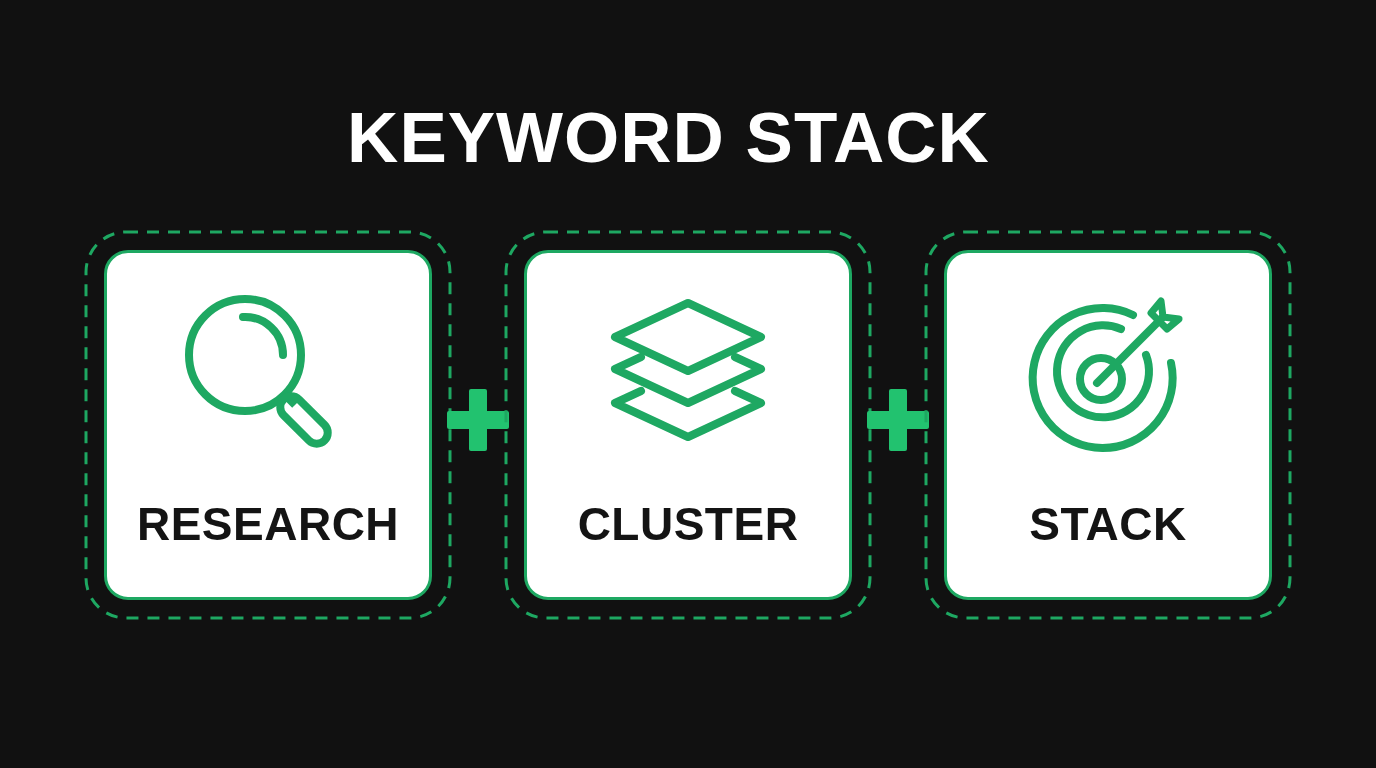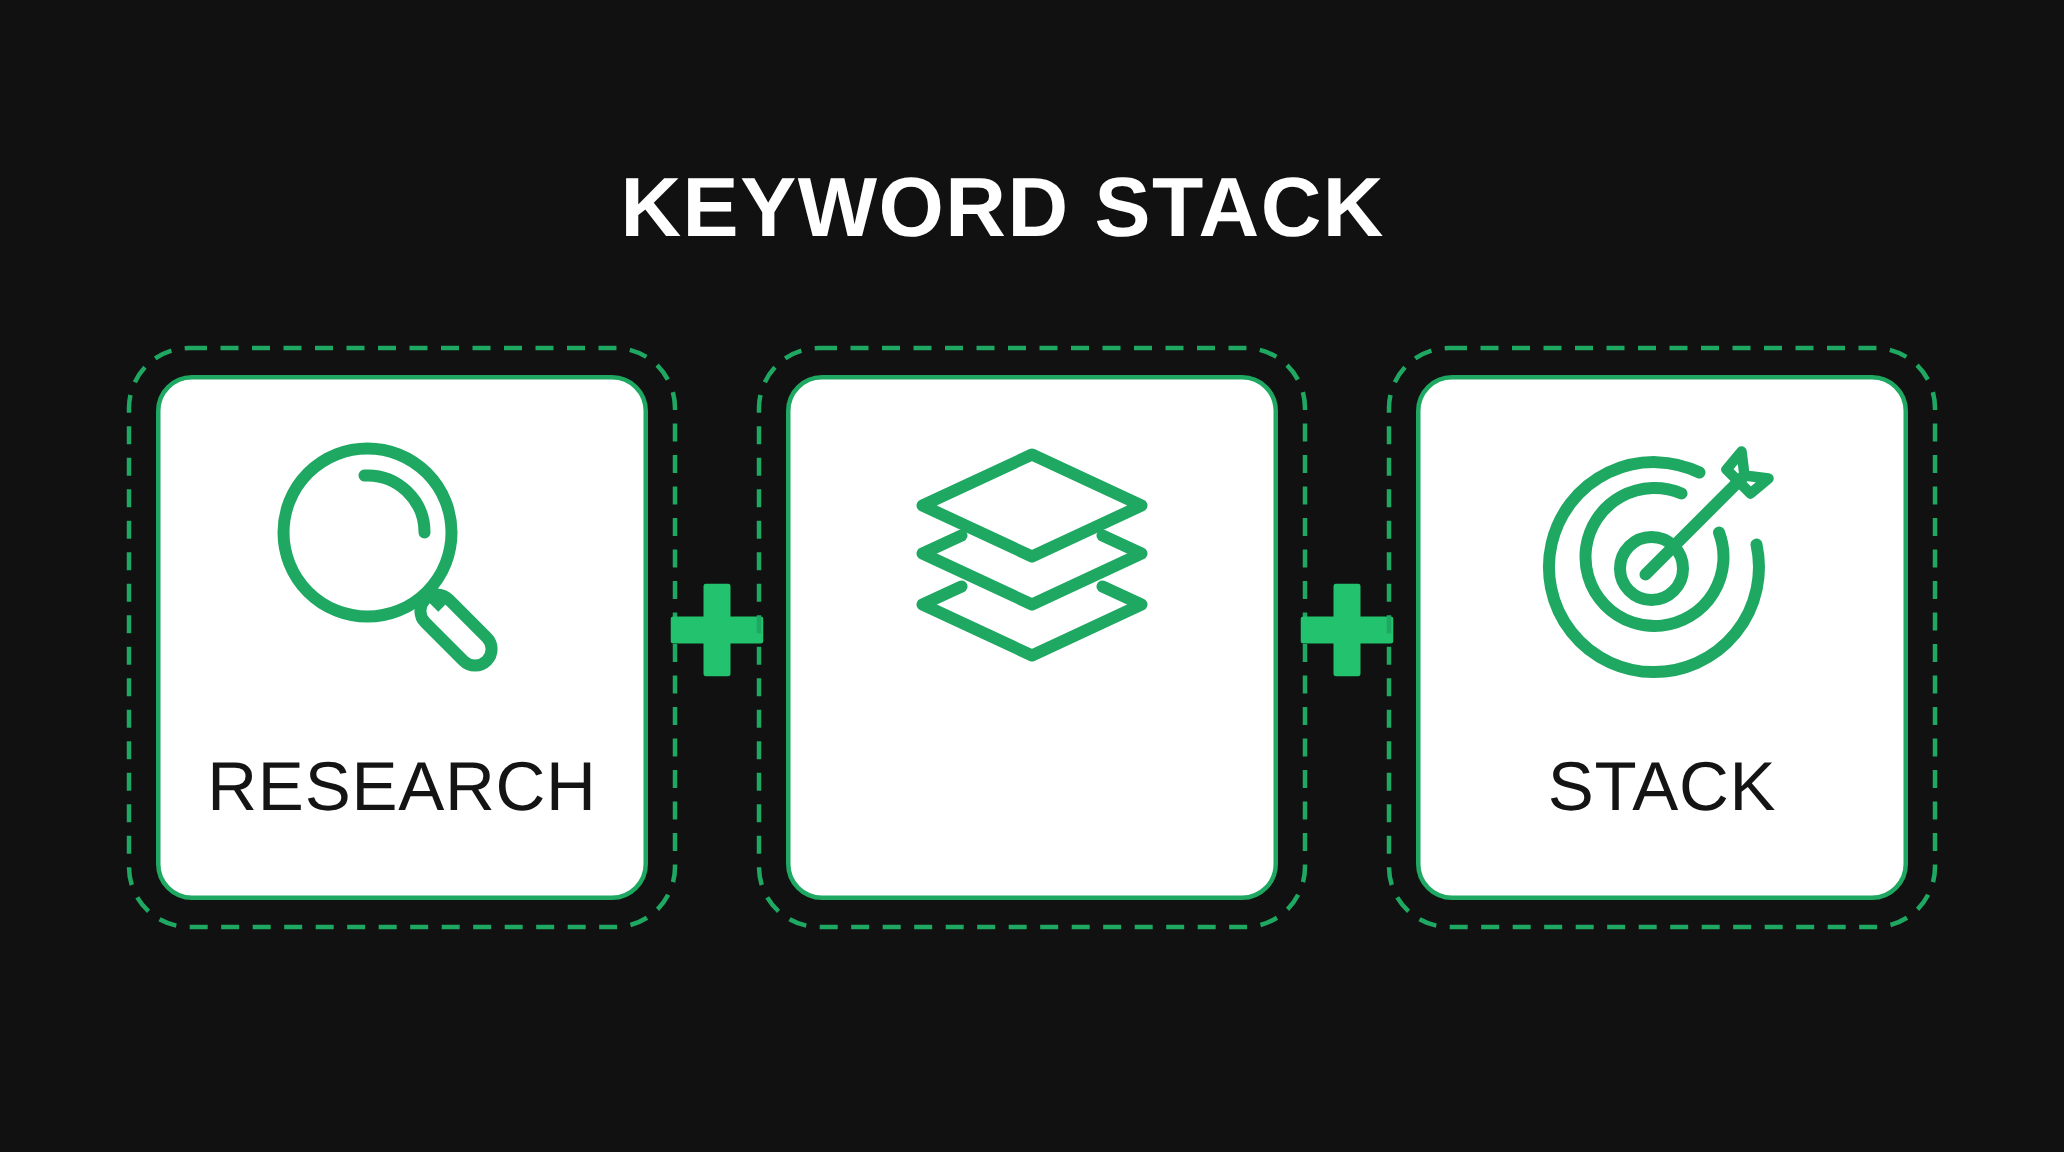--- a/index.html
+++ b/index.html
@@ -15,21 +15,21 @@
       font-family: "Liberation Sans", "DejaVu Sans", sans-serif;
     }
     .title {
       position: absolute;
       left: 0;
       top: 88px;
       width: 1337px;
       text-align: center;
       color: #ffffff;
       font-weight: 700;
-      font-size: 56px;
+      font-size: 71px;
       line-height: 100px;
       letter-spacing: 1px;
       margin: 0;
     }
     .frame {
       position: absolute;
       top: 230px;
       width: 368px;
       height: 390px;
       box-sizing: border-box;
@@ -59,21 +59,21 @@
       height: 170px;
       margin-left: -85px;
     }
     .card .label {
       position: absolute;
       left: 0;
       width: 100%;
       top: 243px;
       text-align: center;
       color: #141414;
-      font-weight: 400;
+      font-weight: 700;
       font-size: 46px;
       line-height: 56px;
       letter-spacing: 0.5px;
     }
     .plus {
       position: absolute;
       width: 62px;
       height: 62px;
       top: 389px;
     }
@@ -106,20 +106,21 @@
 <div class="frame" style="left:504px;">
   <svg class="dash" viewBox="0 0 368 390">
     <rect x="2" y="2" width="364" height="386" rx="40" ry="40" fill="none" stroke="#1ea862" stroke-width="3" stroke-dasharray="12 9"></rect>
   </svg>
   <div class="card">
     <svg class="icon" viewBox="0 0 170 170">
       <path d="M85 10 L158 44 L85 78 L12 44 Z" fill="none" stroke="#1ea862" stroke-width="8" stroke-linejoin="round"></path>
       <path d="M38 64 L12 76 L85 110 L158 76 L132 64" fill="none" stroke="#1ea862" stroke-width="8" stroke-linejoin="round" stroke-linecap="round"></path>
       <path d="M38 98 L12 110 L85 144 L158 110 L132 98" fill="none" stroke="#1ea862" stroke-width="8" stroke-linejoin="round" stroke-linecap="round"></path>
     </svg>
+    <div class="label">CLUSTER</div>
   </div>
 </div>
 
 <svg class="plus" style="left:867px;" viewBox="0 0 62 62">
   <rect x="22" y="0" width="18" height="62" rx="2" fill="#22c26f"></rect>
   <rect x="0" y="22" width="62" height="18" rx="2" fill="#22c26f"></rect>
 </svg>
 
 <div class="frame" style="left:924px;">
   <svg class="dash" viewBox="0 0 368 390">

